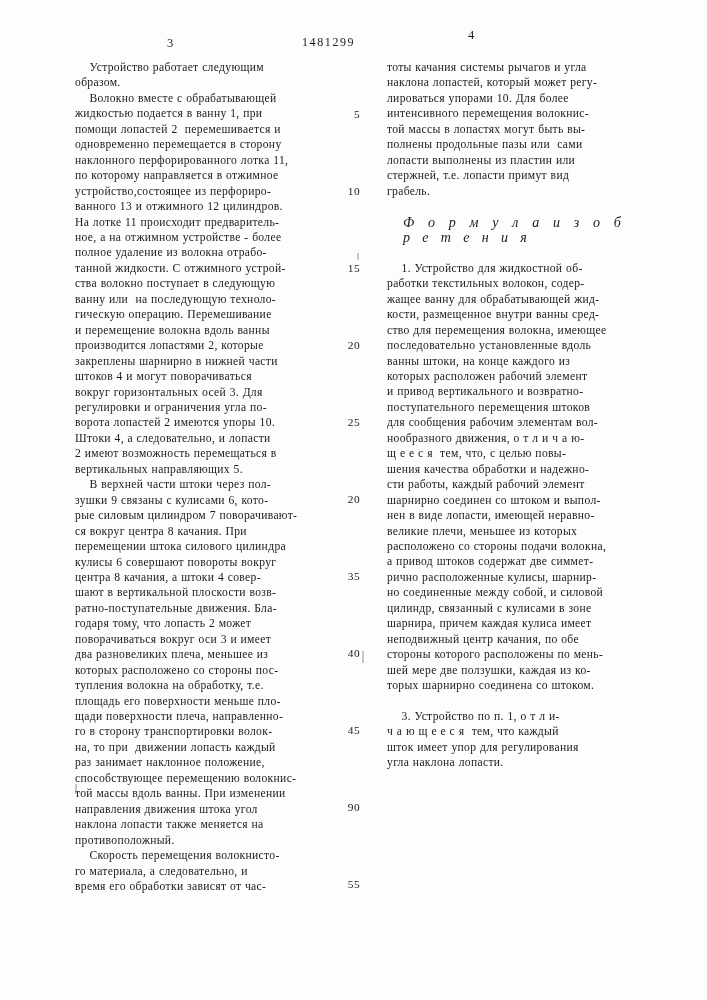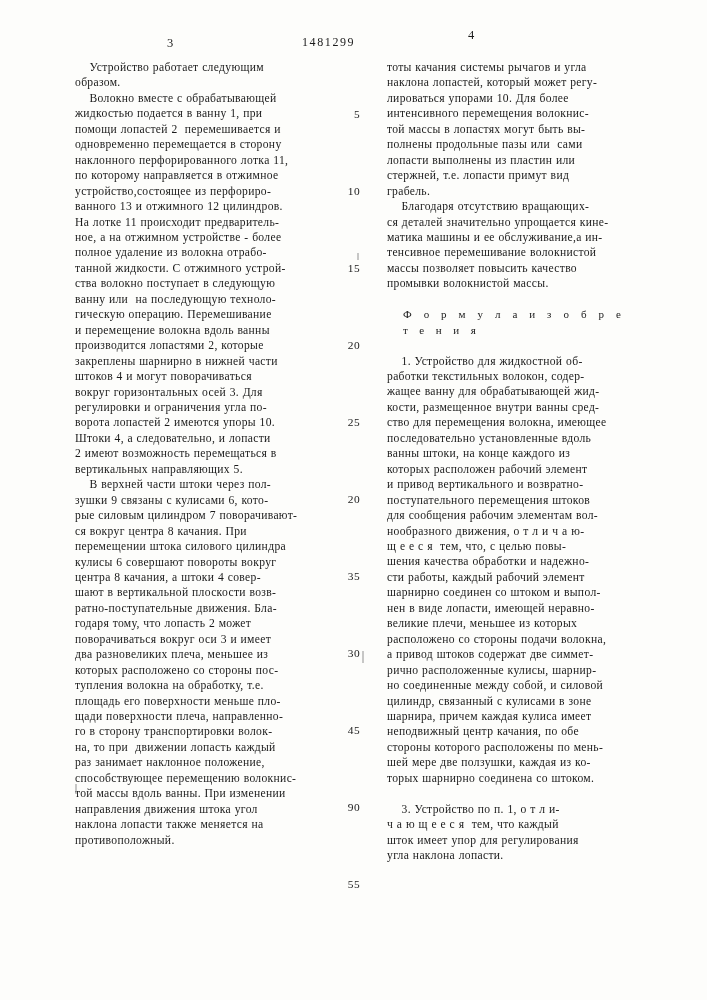--- a/index.html
+++ b/index.html
@@ -62,23 +62,24 @@
     margin: 0;
     white-space: pre-wrap;
   }
   .para + .para { margin-top: 0; }
 
   .indent-blank { height: 15.45px; }
 
   .section-title {
     margin: 0;
     letter-spacing: 4.2px;
-    font-size: 11px;
+    font-size: 14px;
     line-height: 15.45px;
     padding-left: 16px;
+    font-style: italic;
   }
 
   
   .gutter {
     position: absolute;
     left: 330px;
     top: 60px;
     width: 30px;
     font-size: 11.4px;
     line-height: 15.45px;
@@ -152,38 +153,35 @@
 площадь его поверхности меньше пло-
 щади поверхности плеча, направленно-
 го в сторону транспортировки волок-
 на, то при  движении лопасть каждый
 раз занимает наклонное положение,
 способствующее перемещению волокнис-
 той массы вдоль ванны. При изменении
 направления движения штока угол
 наклона лопасти также меняется на
 противоположный.</p>
+    <p class="para">    Скорость перемещения волокнисто-
+го материала, а следовательно, и
+время его обработки зависят от час-</p>
   </div>
 
   <div class="col col-right">
     <p class="para">тоты качания системы рычагов и угла
 наклона лопастей, который может регу-
 лироваться упорами 10. Для более
 интенсивного перемещения волокнис-
 той массы в лопастях могут быть вы-
 полнены продольные пазы или  сами
 лопасти выполнены из пластин или
 стержней, т.е. лопасти примут вид
 грабель.</p>
-    <p class="para">    Благодаря отсутствию вращающих-
-ся деталей значительно упрощается кине-
-матика машины и ее обслуживание,а ин-
-тенсивное перемешивание волокнистой
-массы позволяет повысить качество
-промывки волокнистой массы.</p>
     <div class="indent-blank"></div>
     <p class="section-title">Ф о р м у л а   и з о б р е т е н и я</p>
     <div class="indent-blank"></div>
     <p class="para">    1. Устройство для жидкостной об-
 работки текстильных волокон, содер-
 жащее ванну для обрабатывающей жид-
 кости, размещенное внутри ванны сред-
 ство для перемещения волокна, имеющее
 последовательно установленные вдоль
 ванны штоки, на конце каждого из
@@ -216,21 +214,21 @@
   </div>
 
   <div class="gutter">
     <span class="ln" style="top:47px">5</span>
     <span class="ln" style="top:124px">10</span>
     <span class="ln" style="top:201px">15</span>
     <span class="ln" style="top:278px">20</span>
     <span class="ln" style="top:355px">25</span>
     <span class="ln" style="top:432px">20</span>
     <span class="ln" style="top:509px">35</span>
-    <span class="ln" style="top:586px">30</span>
+    <span class="ln" style="top:586px">40</span>
     <span class="ln" style="top:663px">45</span>
     <span class="ln" style="top:740px">90</span>
     <span class="ln" style="top:817px">55</span>
   </div>
 
   <div class="speck" style="left:357px; top:253px; width:2px; height:7px;"></div>
   <div class="speck" style="left:362px; top:651px; width:2px; height:12px;"></div>
   <div class="speck" style="left:75px;  top:784px; width:2px; height:10px;"></div>
 
 </div>

